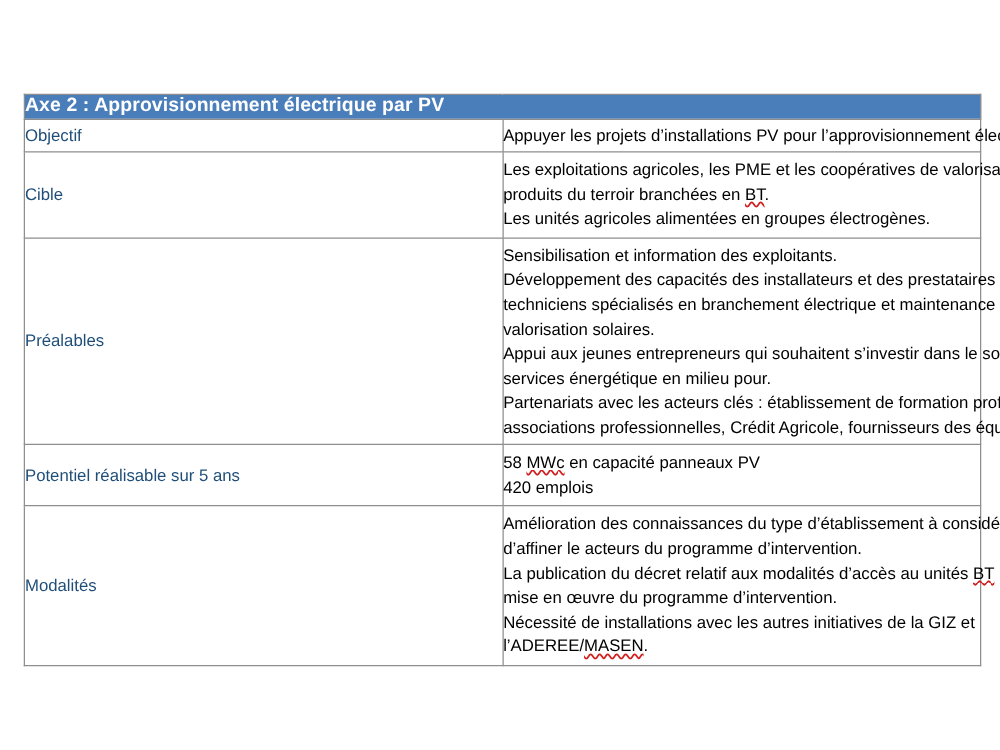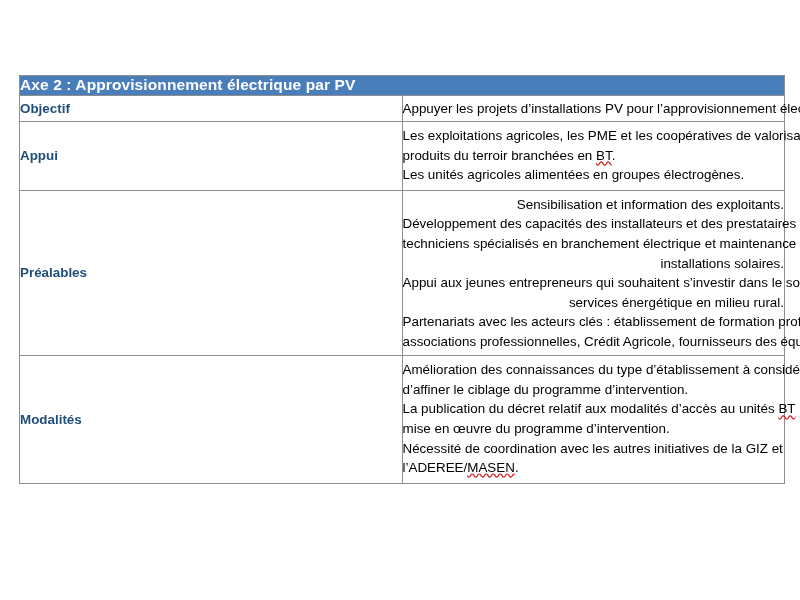--- a/index.html
+++ b/index.html
@@ -56,21 +56,21 @@
 
   
   .label-cell {
     width: 205px;
     padding: 4px 6px 4px 6px;
     vertical-align: middle;
   }
   .label-text {
     color: #1f4e79;
     font-size: 13.4px;
-    font-weight: bold;
+    font-weight: normal;
     line-height: 1.45;
     display: block;
   }
 
   
   .content-cell {
     padding: 2px 5px 3px 6px;
     vertical-align: middle;
   }
   .content-line {
@@ -83,21 +83,21 @@
 
   .spell {
     text-decoration: underline wavy #d01f1f;
     text-decoration-skip-ink: none;
     text-underline-offset: 1px;
   }
 
   
   .row-objectif .content-cell { padding-top: 3px; padding-bottom: 3px; }
   .row-cible .content-cell    { padding-top: 4px; padding-bottom: 5px; }
-  .row-modalites .content-cell{ padding-top: 4px; padding-bottom: 4px; text-align: right; }
+  .row-modalites .content-cell{ padding-top: 4px; padding-bottom: 4px; }
   .row-potentiel .content-cell{ padding-top: 4px; padding-bottom: 5px; }
   .row-prealables .content-cell{ padding-top: 4px; padding-bottom: 5px; }
 </style>
 </head>
 <body>
 
 <div class="slide">
 
   <table class="axis-table">
     <tbody>
@@ -112,56 +112,65 @@
         <td class="label-cell">
           <span class="label-text">Objectif</span>
         </td>
         <td class="content-cell">
           <span class="content-line"><span>Appuyer les projets d’installations PV pour l’approvisionnement électrique</span></span>
         </td>
       </tr>
 
       <tr class="row-cible">
         <td class="label-cell">
-          <span class="label-text">Appui</span>
+          <span class="label-text">Cible</span>
         </td>
         <td class="content-cell">
           <span class="content-line"><span>Les exploitations agricoles, les PME et les coopératives de valorisation des</span></span>
           <span class="content-line"><span>produits du terroir branchées en </span><span class="spell">BT</span><span>.</span></span>
           <span class="content-line"><span>Les unités agricoles alimentées en groupes électrogènes.</span></span>
         </td>
       </tr>
 
       <tr class="row-modalites">
         <td class="label-cell">
           <span class="label-text">Préalables</span>
         </td>
         <td class="content-cell">
           <span class="content-line"><span>Sensibilisation et information des exploitants.</span></span>
           <span class="content-line"><span>Développement des capacités des installateurs et des prestataires de service, des</span></span>
           <span class="content-line"><span>techniciens spécialisés en branchement électrique et maintenance des</span></span>
-          <span class="content-line"><span>installations solaires.</span></span>
+          <span class="content-line"><span>valorisation solaires.</span></span>
           <span class="content-line"><span>Appui aux jeunes entrepreneurs qui souhaitent s’investir dans le solaire et les</span></span>
-          <span class="content-line"><span>services énergétique en milieu rural.</span></span>
+          <span class="content-line"><span>services énergétique en milieu pour.</span></span>
           <span class="content-line"><span>Partenariats avec les acteurs clés : établissement de formation professionnelle,</span></span>
           <span class="content-line"><span>associations professionnelles, Crédit Agricole, fournisseurs des équipements, etc.</span></span>
         </td>
       </tr>
 
+      <tr class="row-potentiel">
+        <td class="label-cell">
+          <span class="label-text">Potentiel réalisable sur 5 ans</span>
+        </td>
+        <td class="content-cell">
+          <span class="content-line"><span>58 </span><span class="spell">MWc</span><span> en capacité panneaux PV</span></span>
+          <span class="content-line"><span>420 emplois</span></span>
+        </td>
+      </tr>
 
       <tr class="row-prealables">
         <td class="label-cell">
           <span class="label-text">Modalités</span>
         </td>
         <td class="content-cell">
           <span class="content-line"><span>Amélioration des connaissances du type d’établissement à considérer en vue</span></span>
-          <span class="content-line"><span>d’affiner le ciblage du programme d’intervention.</span></span>
+          <span class="content-line"><span>d’affiner le acteurs du programme d’intervention.</span></span>
           <span class="content-line"><span>La publication du décret relatif aux modalités d’accès au unités </span><span class="spell">BT</span></span>
           <span class="content-line"><span>mise en œuvre du programme d’intervention.</span></span>
-          <span class="content-line"><span>Nécessité de coordination avec les autres initiatives de la GIZ et</span></span>
+          <span class="content-line"><span>Nécessité de installations avec les autres initiatives de la GIZ et</span></span>
           <span class="content-line"><span>l’ADEREE/</span><span class="spell">MASEN</span><span>.</span></span>
         </td>
       </tr>
 
     </tbody>
   </table>
 
 </div>
 
 </body></html>

